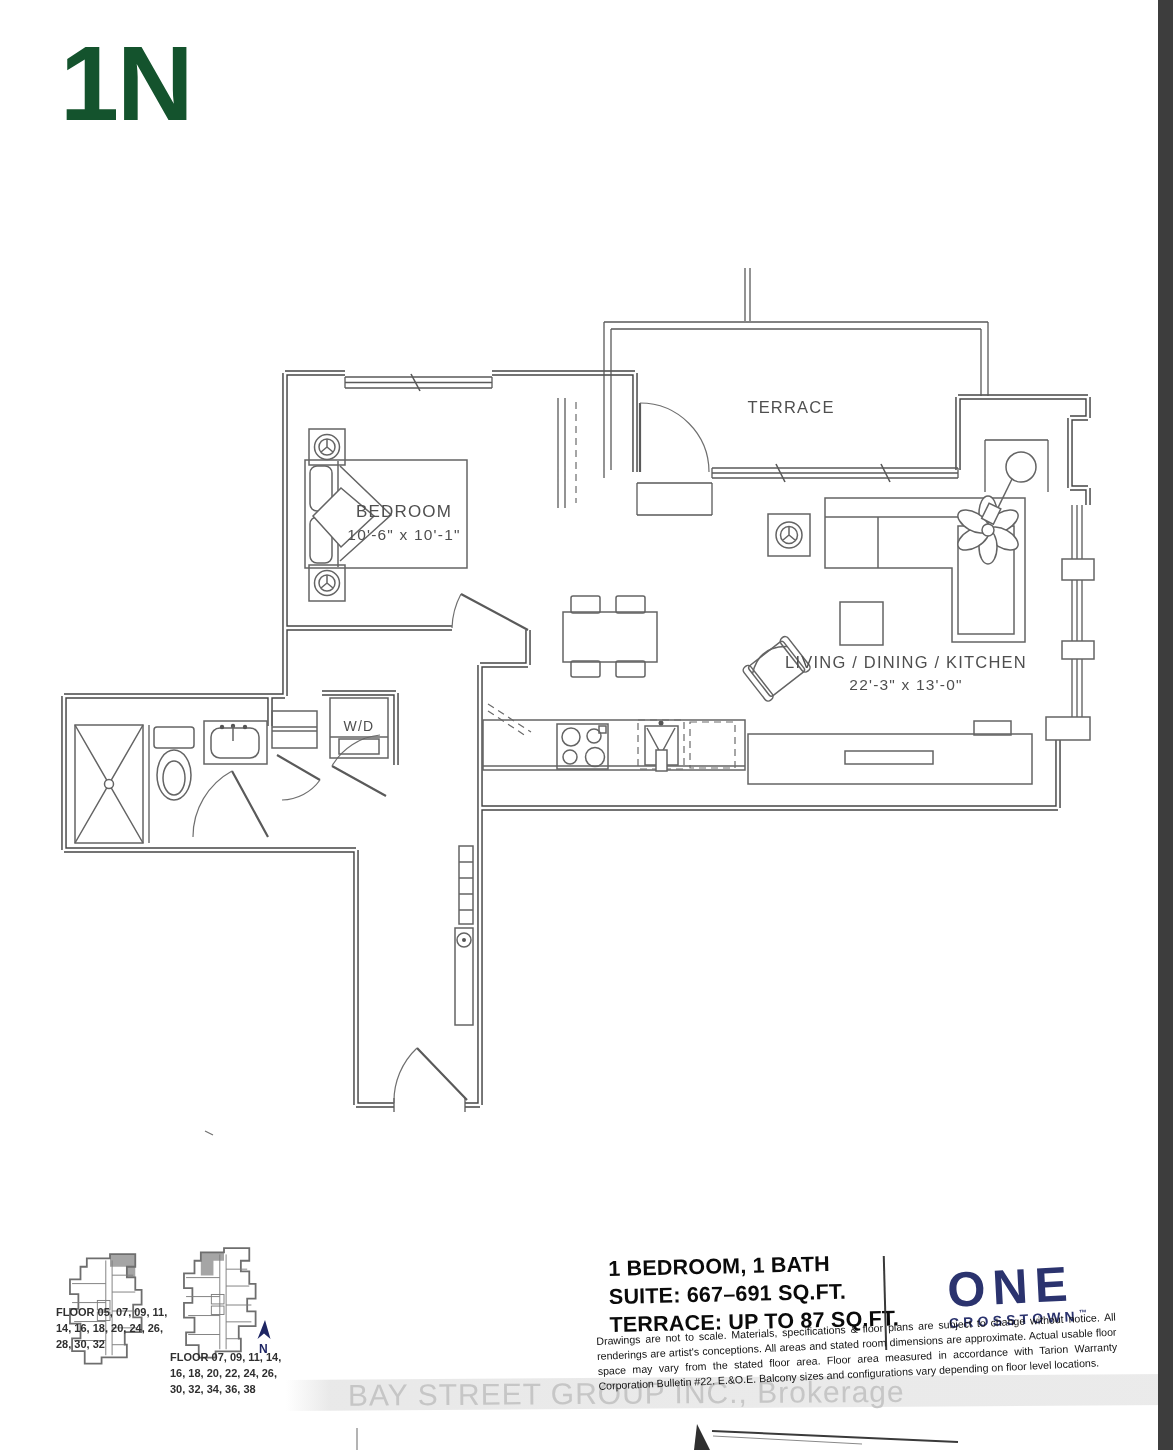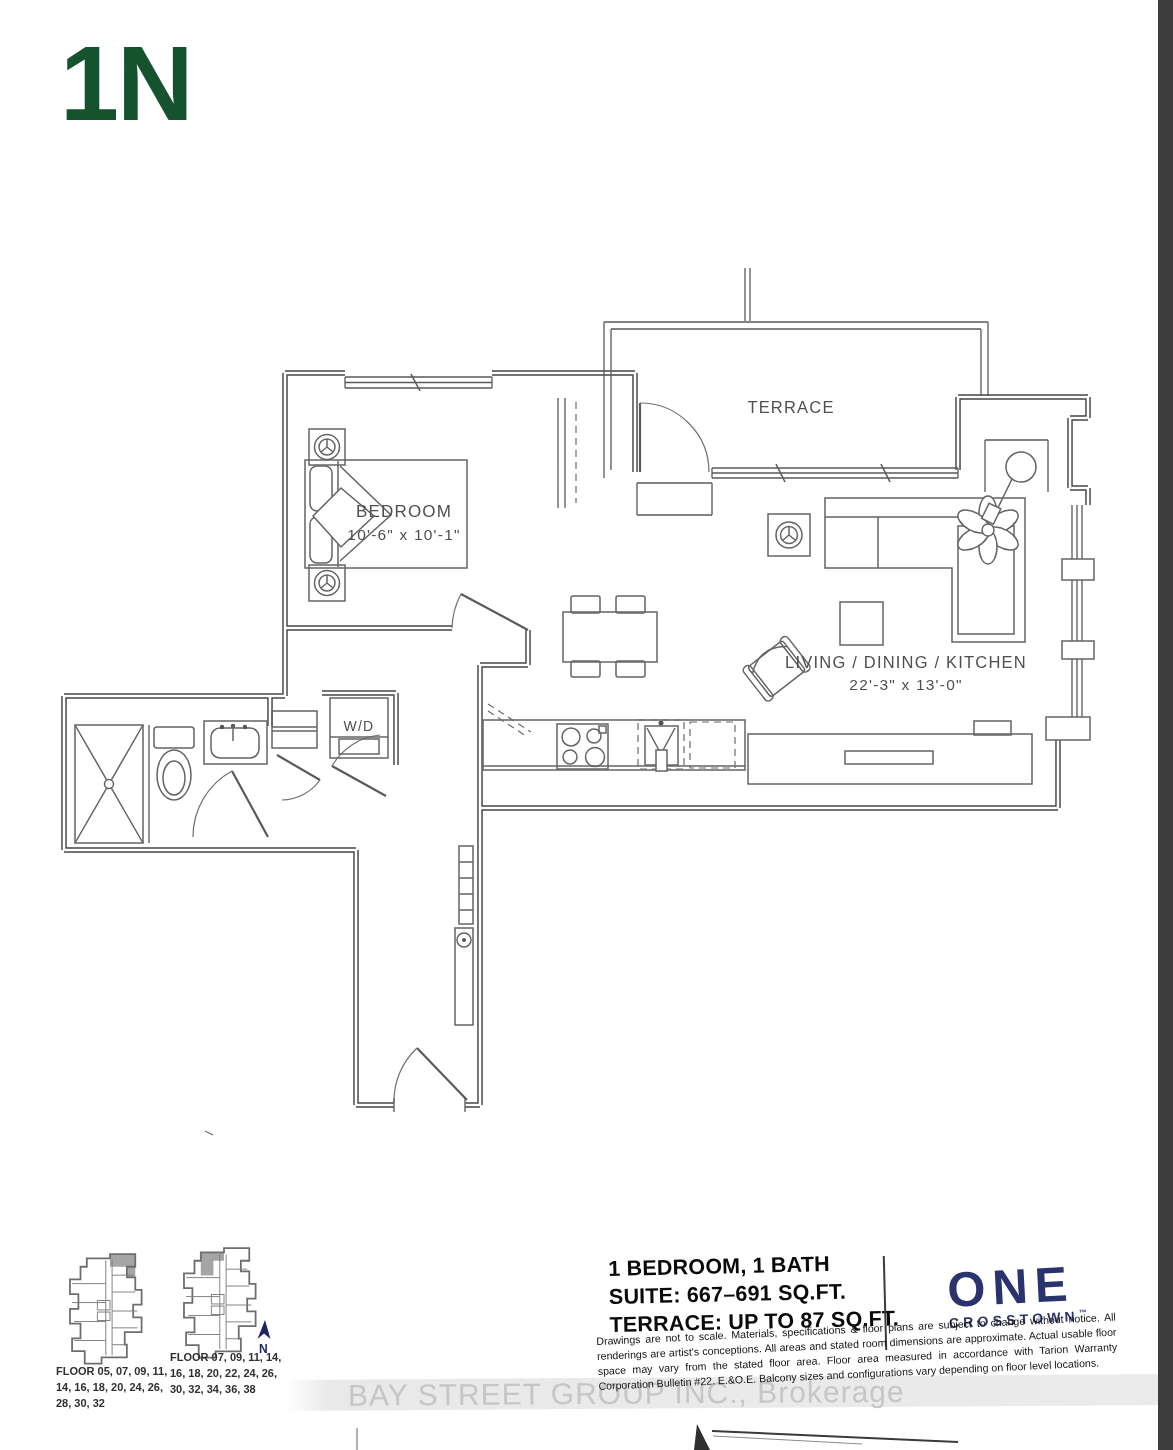--- a/index.html
+++ b/index.html
@@ -288,21 +288,21 @@
 </svg>
 
 <svg style="position:absolute;left:170px;top:1246px;z-index:3" width="108" height="118" viewBox="0 0 96 112">
   <polygon class="kp-shade" points="26,6 48,6 48,14 38,14 38,28 26,28"></polygon>
   <path class="kp-line" d="M26,6 H48 V2 H72 V14 H64 V24 H72 V36 H78 V50 H70 V62 H78 V76 H62 V88 H64 V100 H40 V106 H24 V94 H12 V82 H20 V68 H10 V54 H18 V40 H10 V26 H20 V14 H26 Z"></path>
   <path class="kp-thin" d="M44,8 V98 M50,8 V98 M12,30 H44 M12,48 H44 M14,66 H44 M14,84 H44 M50,22 H70 M50,38 H72 M50,56 H74 M50,72 H74 M50,88 H62"></path>
   <rect class="kp-thin" x="36" y="46" width="12" height="9" fill="none"></rect>
   <rect class="kp-thin" x="36" y="57" width="12" height="8" fill="none"></rect>
 </svg>
 
-<div class="kp-label" style="left:56px;top:1364px;">FLOOR 05, 07, 09, 11,
+<div class="kp-label" style="left:56px;top:1305px;">FLOOR 05, 07, 09, 11,
 14, 16, 18, 20, 24, 26,
 28, 30, 32</div>
 <div class="kp-label" style="left:170px;top:1350px;">FLOOR 07, 09, 11, 14,
 16, 18, 20, 22, 24, 26,
 30, 32, 34, 36, 38</div>
 
 <svg class="north" width="26" height="42" viewBox="0 0 26 42">
   <polygon points="13,2 18.5,21 12,15.5 5.5,21" fill="#1e2563"></polygon>
   <text x="7" y="35" font-size="12" font-weight="bold" fill="#1e2563" font-family="Liberation Sans, sans-serif">N</text>
 </svg>

